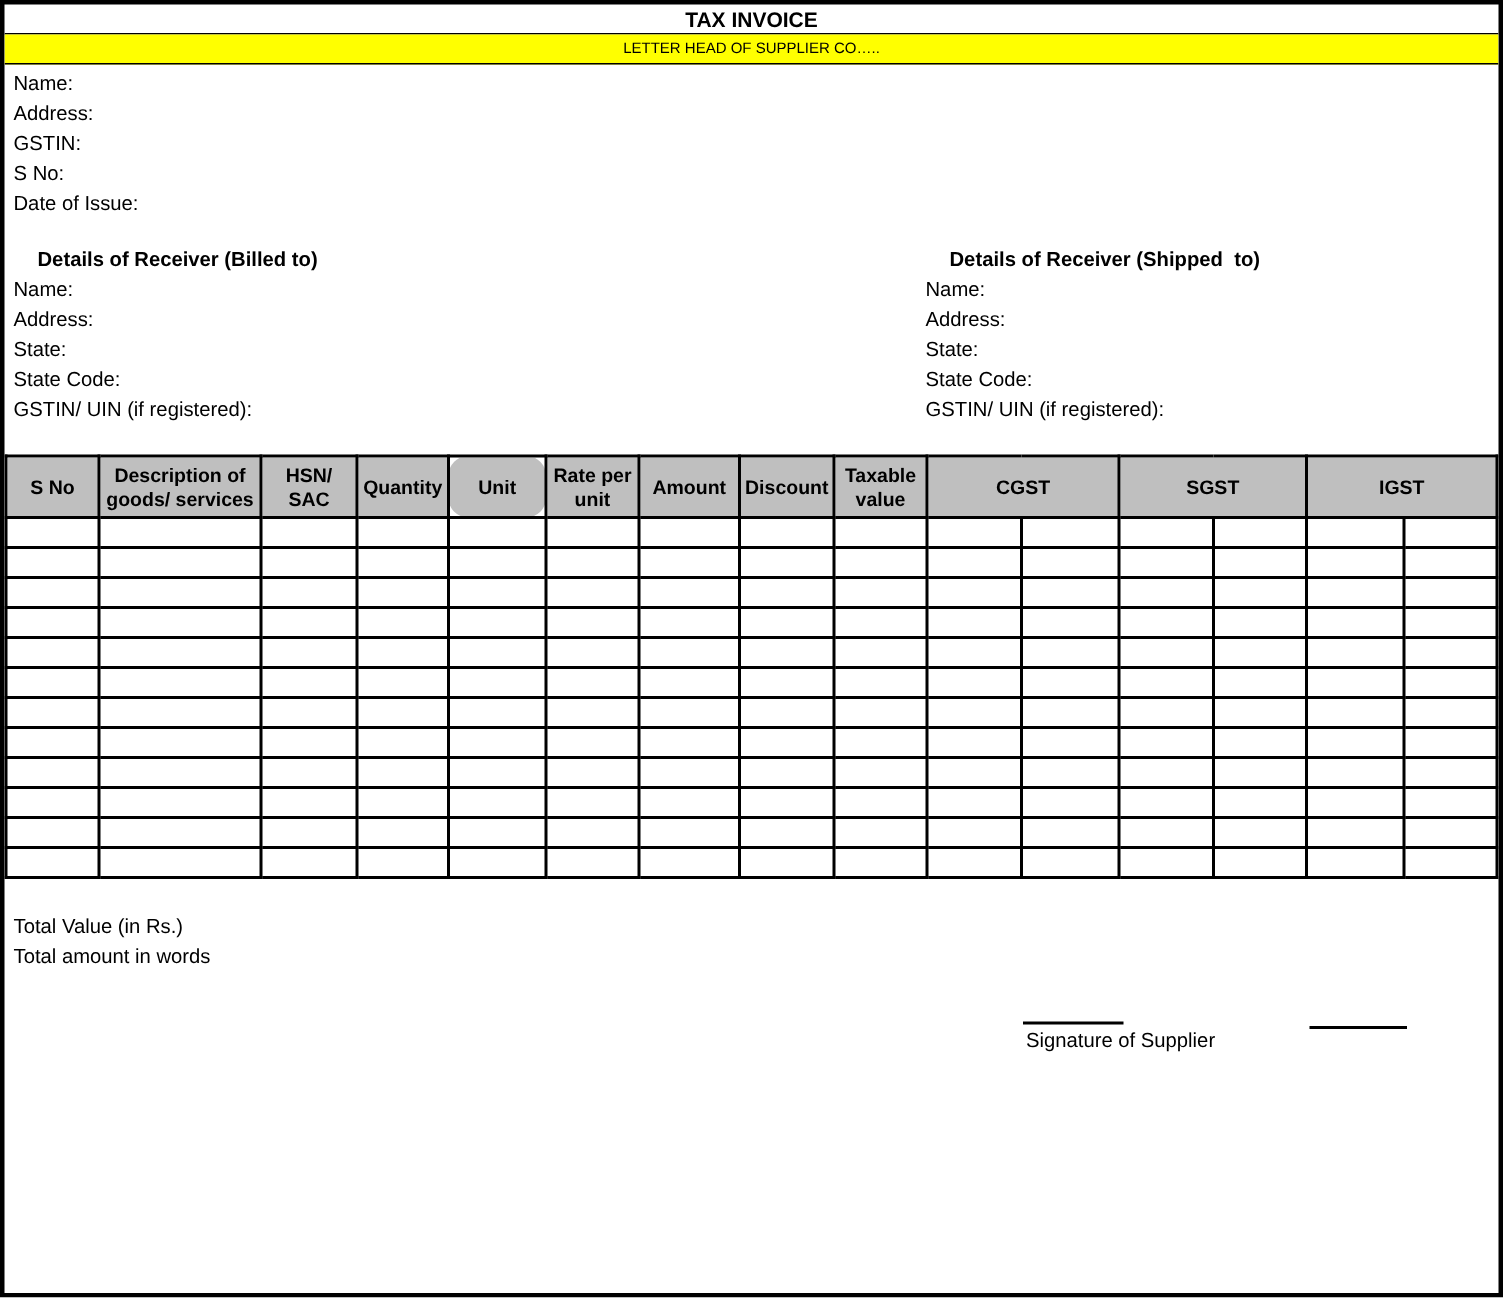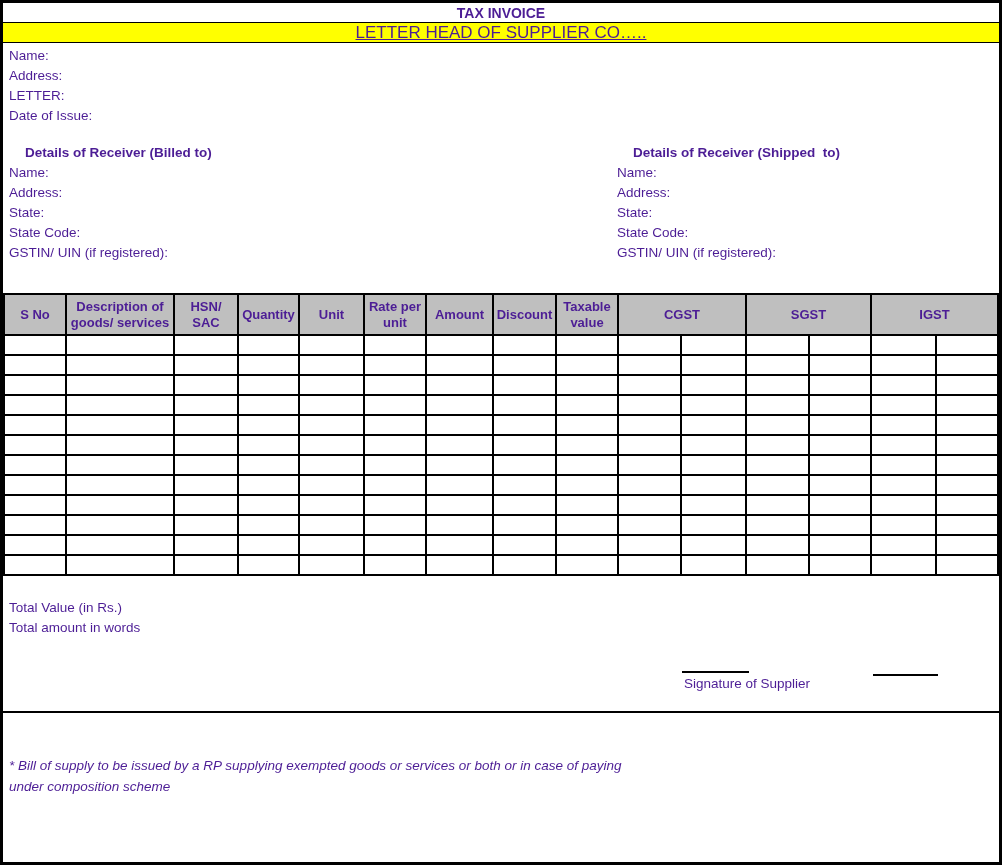--- a/index.html
+++ b/index.html
@@ -1,41 +1,40 @@
 <!DOCTYPE html>
 <html><head>
 <meta charset="utf-8">
 <style>
   html,body { margin:0; padding:0; background:#fff; }
   .page {
     width:1002px; height:865px; box-sizing:border-box;
-    border:3px solid #000; background:#fff; color:#4c1d95;
+    border:3px solid #000; background:#fff; color:#000000;
     font-family:"Liberation Sans", sans-serif; font-size:13.5px;
     position:relative; overflow:hidden;
   }
   .title-row {
     height:19px; border-bottom:1px solid #000;
     display:flex; align-items:center; justify-content:center;
     font-weight:bold; font-size:14px;
   }
   .letterhead-row {
     height:19px; border-bottom:1px solid #000; background:#ffff00;
     display:flex; align-items:center; justify-content:center;
-    font-size:17px;
-    text-decoration:underline;
+    font-size:10px;
   }
   .supplier-block { padding:3px 0 0 6px; }
   .line { height:20px; line-height:20px; white-space:pre-wrap; }
   .receivers { display:flex; margin-top:17px; }
   .receiver-col-left  { width:614px; box-sizing:border-box; padding-left:6px; }
   .receiver-col-right { flex:1; }
   .receiver-heading { font-weight:bold;padding-left:16px; }
   table.invoice {
     border-collapse:collapse; table-layout:fixed;
-    width:994px; margin-top:30px;
+    width:994px; margin-top:20px;
   }
   table.invoice th, table.invoice td {
     border:2px solid #000; padding:0 1px; overflow:hidden;
   }
   table.invoice thead th {
     background:#bfbfbf; font-weight:bold; text-align:center;
     vertical-align:middle; font-size:13px;
   }
   tr.hdr1 th { height:39px; line-height:16px; }
   tr.hdr2 th { height:39px; font-size:12px; letter-spacing:0; }
@@ -56,21 +55,22 @@
 
 <div class="page">
 
   <div class="title-row">TAX INVOICE</div>
 
   <div class="letterhead-row" style="background: rgb(255, 255, 0);">LETTER HEAD OF SUPPLIER CO…..</div>
 
   <div class="supplier-block">
     <div class="line">Name:</div>
     <div class="line">Address:</div>
-    <div class="line">LETTER:</div>
+    <div class="line">GSTIN:</div>
+    <div class="line">S No:</div>
     <div class="line">Date of Issue:</div>
   </div>
 
   <div class="receivers">
     <div class="receiver-col-left">
       <div class="line receiver-heading">Details of Receiver (Billed to)</div>
       <div class="line">Name:</div>
       <div class="line">Address:</div>
       <div class="line">State:</div>
       <div class="line">State Code:</div>
@@ -103,21 +103,21 @@
       <col style="width:62px">
         <col style="width:65px">
         <col style="width:62px">
     </colgroup>
     <thead>
       <tr class="hdr1">
         <th rowspan="1" style="background: rgb(191, 191, 191);">S No</th>
         <th style="background: rgb(191, 191, 191);">Description of goods/ services</th>
         <th style="background: rgb(191, 191, 191);">HSN/ SAC</th>
         <th style="background: rgb(191, 191, 191);">Quantity</th>
-        <th style="background: rgb(191, 191, 191);">Unit</th>
+        <th style="background: rgb(191, 191, 191); border-radius: 13px;">Unit</th>
         <th style="background: rgb(191, 191, 191);">Rate per unit</th>
         <th style="background: rgb(191, 191, 191);">Amount</th>
         <th style="background: rgb(191, 191, 191);">Discount</th>
         <th style="background: rgb(191, 191, 191);">Taxable value</th>
         <th colspan="2" style="background: rgb(191, 191, 191);">CGST</th>
         <th colspan="2" style="background: rgb(191, 191, 191); text-align: center;">SGST</th>
         <th colspan="2" style="background: rgb(191, 191, 191);">IGST</th>
       </tr>
     </thead>
     <tbody>
@@ -329,18 +329,14 @@
   </table>
 
   <div class="totals-section">
     <div class="line">Total Value (in Rs.)</div>
     <div class="line">Total amount in words</div>
     <div class="sig-line sig-line-1"></div>
     <div class="sig-line sig-line-2"></div>
     <div class="sig-label">Signature of Supplier</div>
   </div>
 
-  <div class="footnote-section">
-    <div class="line">* Bill of supply to be issued by a RP supplying exempted goods or services or both or in case of paying</div>
-    <div class="line">under composition scheme</div>
-  </div>
 
 </div>
 
 </body></html>

